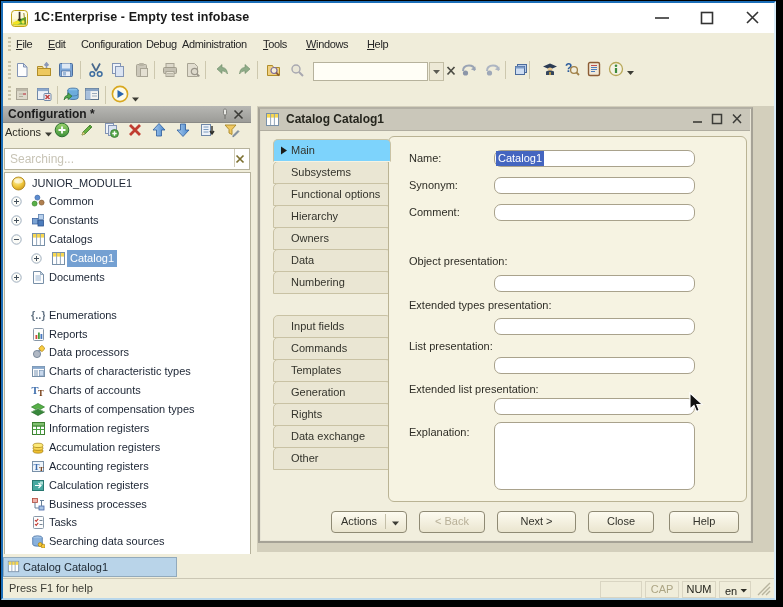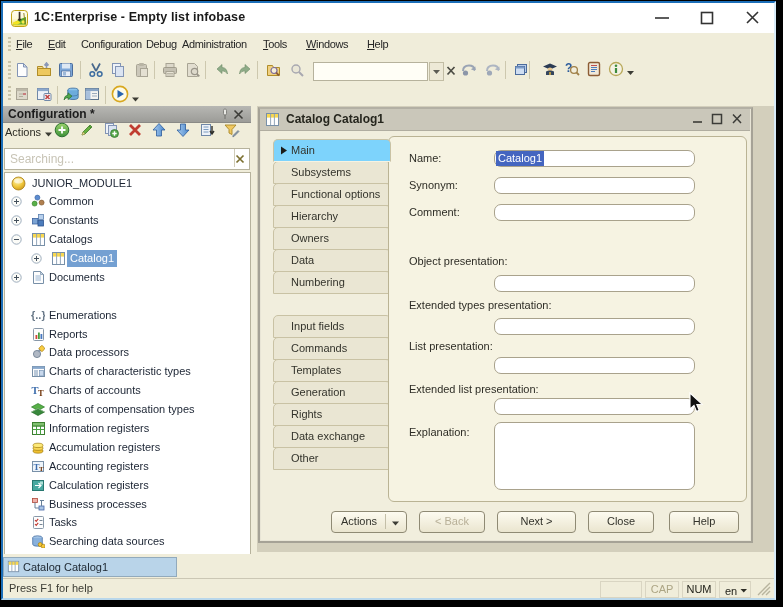--- a/index.html
+++ b/index.html
@@ -67,21 +67,21 @@
       <rect x="7.7" y="1.8" width="1.7" height="7.4" fill="#3a3026"></rect>
       <path d="M6.6 9.8 L8.55 8 L10.5 9.8 L8.55 11 Z" fill="#3a3026"></path>
       <path d="M12.8 3 L14.2 14.2" stroke="#8a7a20" stroke-width="0.9" fill="none"></path>
     </svg>
     <svg class="abs" style="left:645px;top:0" width="122" height="30" viewBox="0 0 122 30">
       <path d="M7 15 L21 15" stroke="#333" stroke-width="1.6"></path>
       <rect x="53.5" y="9.5" width="11" height="11" fill="none" stroke="#333" stroke-width="1.6"></rect>
       <path d="M99 9 L110 20 M110 9 L99 20" stroke="#333" stroke-width="1.6"></path>
     </svg>
   </div>
-  <div class="abs" id="titletext">1C:Enterprise - Empty list infobase</div>
+  <div class="abs" id="titletext">1C:Enterprise - Empty test infobase</div>
   <div class="abs" id="menubar">
     <div class="grip" style="left:5px;top:4px;height:16px"></div>
     <div class="menuitem" style="left:13px"><span style="text-decoration:underline">F</span>ile</div>
     <div class="menuitem" style="left:45px"><span style="text-decoration:underline">E</span>dit</div>
     <div class="menuitem" style="left:78px">Configuration</div>
     <div class="menuitem" style="left:143px">Debug</div>
     <div class="menuitem" style="left:179px">Administration</div>
     <div class="menuitem" style="left:260px"><span style="text-decoration:underline">T</span>ools</div>
     <div class="menuitem" style="left:303px"><span style="text-decoration:underline">W</span>indows</div>
     <div class="menuitem" style="left:364px"><span style="text-decoration:underline">H</span>elp</div>

